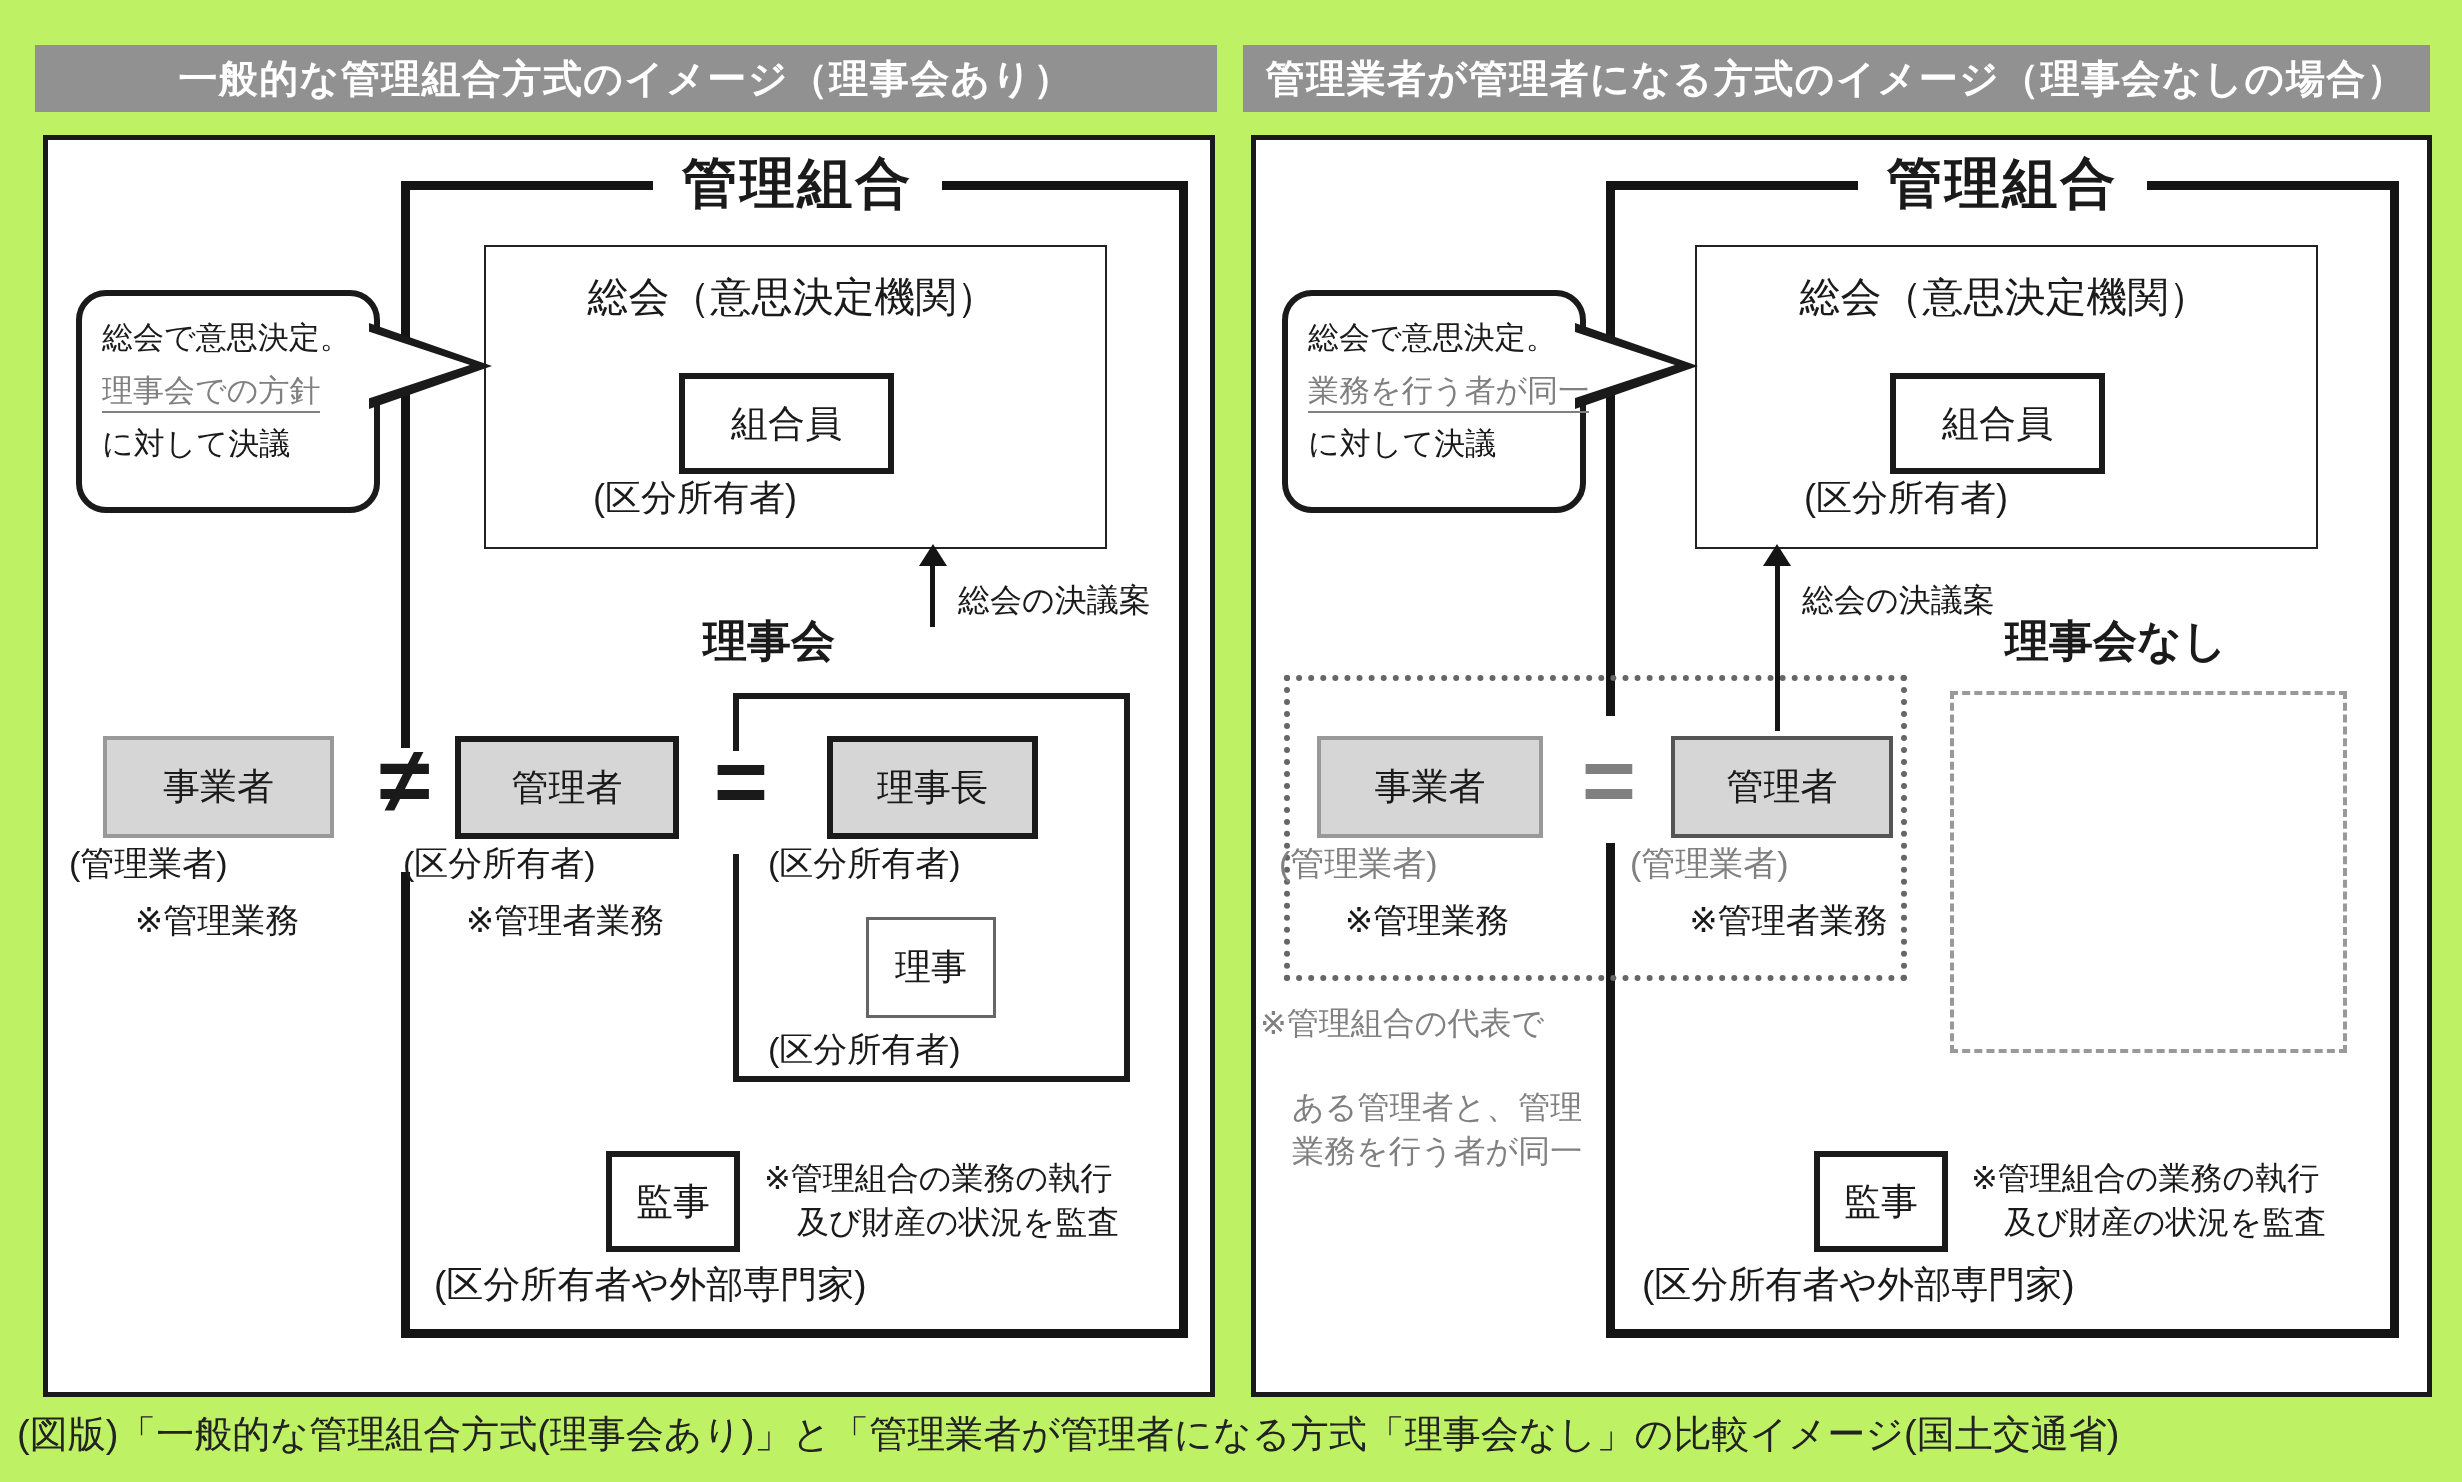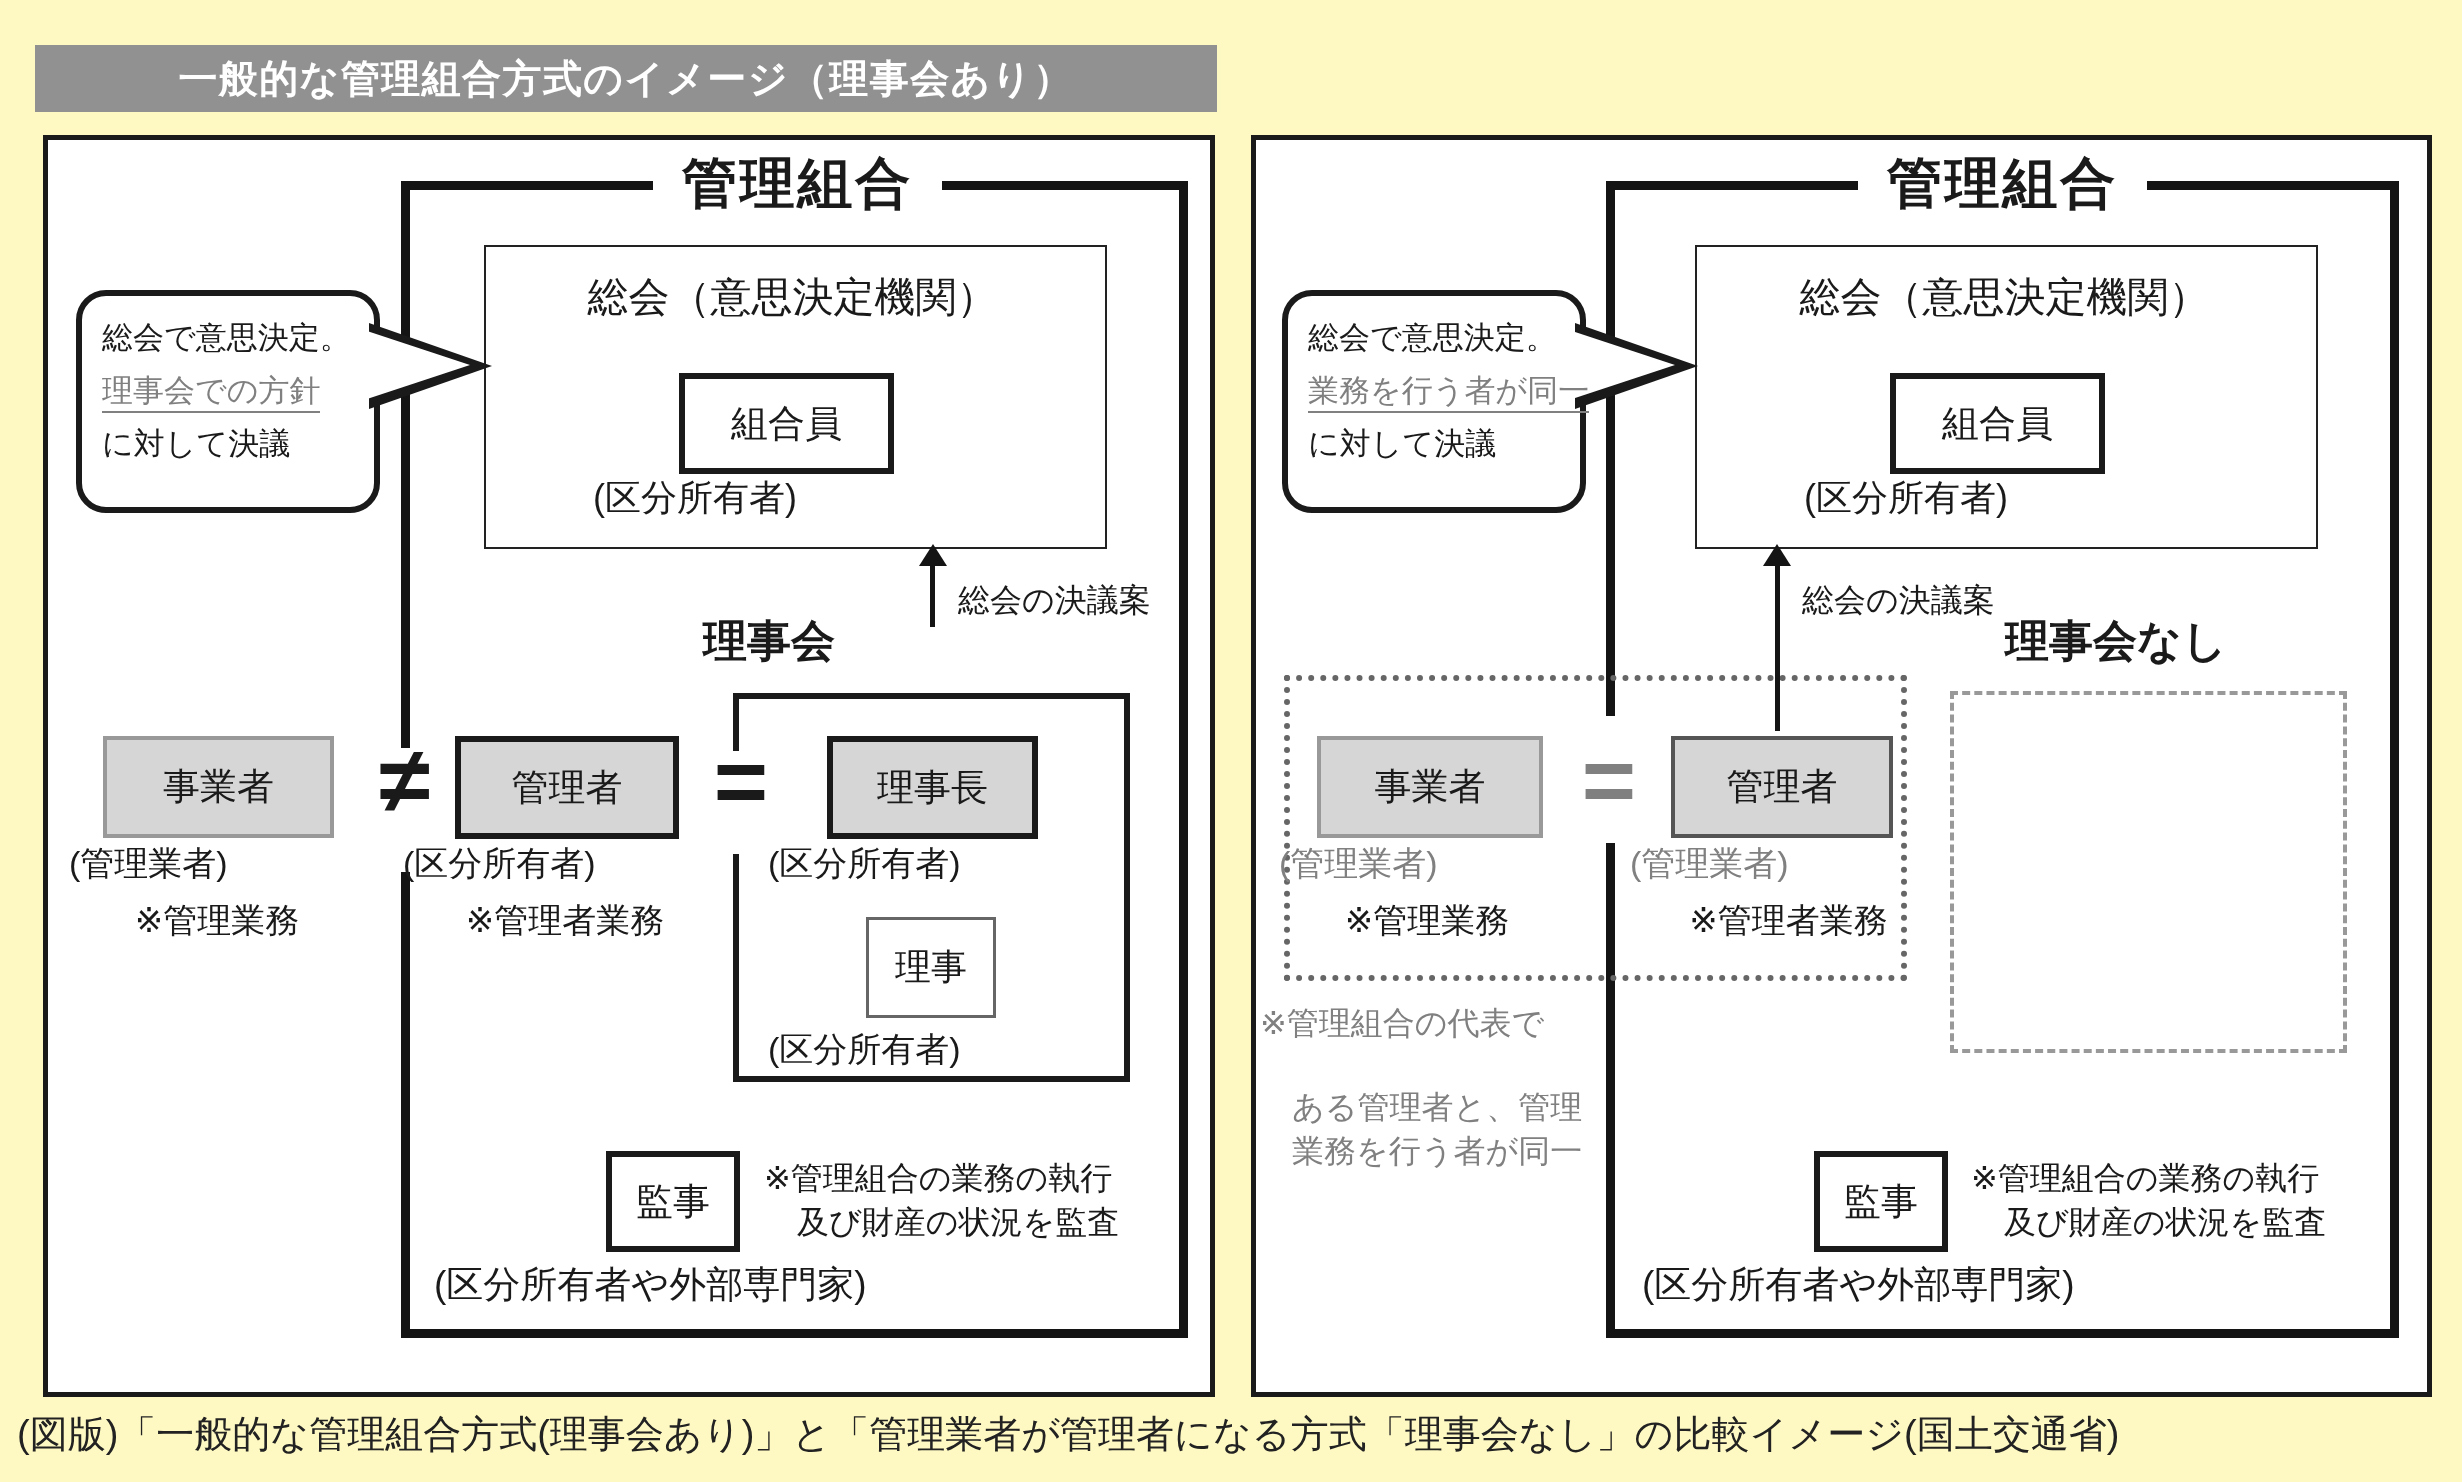--- a/index.html
+++ b/index.html
@@ -1,16 +1,16 @@
 <!DOCTYPE html>
 <html style="font-size:11px"><head>
 <meta charset="utf-8">
 <style>
   html,body{margin:0;padding:0;background:#ffffff;}
-  #stage{position:relative;width:2462px;height:1482px;background:#fef9c3;overflow:hidden;
+  #stage{position:relative;width:2462px;height:1482px;background:#bef264;overflow:hidden;
          font-family:"Liberation Sans","DejaVu Sans",sans-serif;color:#1a1a1a;}
   .abs{position:absolute;}
   .hdr{background:#919191;color:#fff;font-weight:bold;font-size:39px;
        display:flex;align-items:center;justify-content:center;letter-spacing:1.4px;}
   .panel{background:#fff;border:5.5px solid #1a1a1a;}
   .orgbox{border:9.6px solid #141414;}
   .patch{background:#ffffff;}
   .orgtitle{background:#fff;font-size:55px;font-weight:bold;text-align:center;line-height:72px;letter-spacing:2.8px;}
   .thinbox{border:2.8px solid #222;background:#fff;}
   .soukai-title{font-size:41px;font-weight:normal;text-align:center;}
@@ -91,20 +91,21 @@
   <div class="abs box" style="left:866px;top:917px;width:124px;height:95px;border:3.4px solid #666;font-size:36px;">理事</div>
   <div class="abs sub" style="left:768px;top:1027px;width:331px;">(区分所有者)</div>
 
   <div class="abs box blk-border lbl" style="left:606px;top:1144px;width:122px;height:89px;">監事</div>
   <div class="abs kanji-note" style="left:764px;top:1156px;width:427px;">
     <div>※管理組合の業務の執行</div>
     <div style="padding-left:33px;">及び財産の状況を監査</div>
   </div>
   <div class="abs sub" style="left:434px;top:1260px;width:744px;font-size:37px;">(区分所有者や外部専門家)</div>
 
+  <div class="abs hdr" style="left:1243px;top:45px;width:1187px;height:67px;">管理業者が管理者になる方式のイメージ（理事会なしの場合）</div>
 
   <div class="abs panel" style="left:1251px;top:135px;width:1171px;height:1252px;"></div>
 
   <div class="abs orgbox" style="left:1606px;top:181px;width:775px;height:1139px;"></div>
 
   <div class="abs patch" style="left:1600px;top:716px;width:23.4px;height:127px;"></div>
   <div class="abs orgtitle" style="left:1858px;top:147px;width:289px;height:72px;">管理組合</div>
 
   <div class="abs thinbox" style="left:1695px;top:245px;width:619px;height:300px;"></div>
   <div class="abs soukai-title" style="left:1708px;top:270px;width:593px;">総会（意思決定機関）</div>

